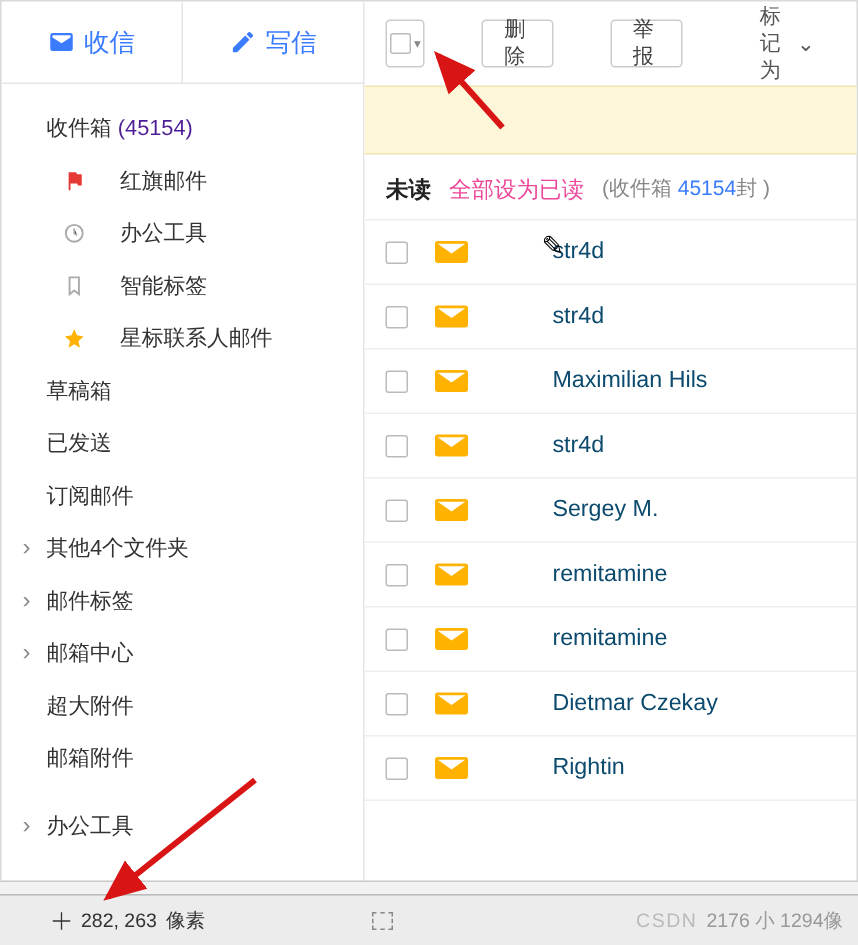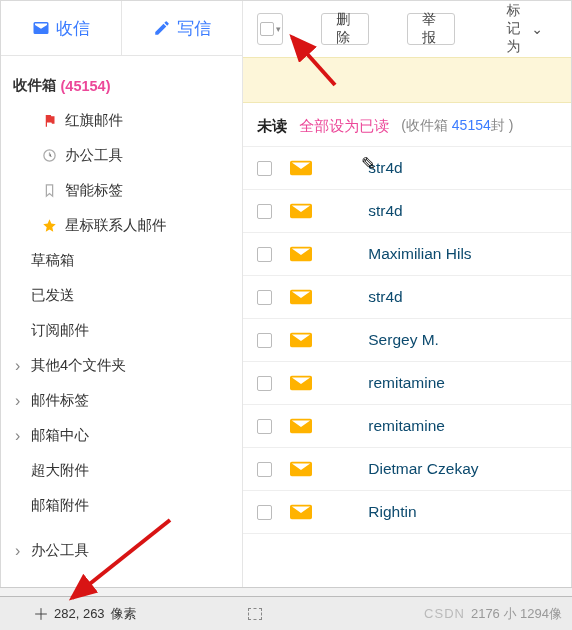--- a/index.html
+++ b/index.html
@@ -8,26 +8,26 @@
 
 
 .sidebar { width: 255px; border-right: 1px solid #e5e5e5; display: flex; flex-direction: column; }
 .sb-top { display: flex; border-bottom: 1px solid #e5e5e5; height: 55px; }
 .sb-top-btn { flex: 1; display: flex; align-items: center; justify-content: center; gap: 6px; color: #3b7cff; font-size: 17px; cursor: pointer; font-weight: 500; }
 .sb-top-btn:first-child { border-right: 1px solid #e5e5e5; }
 .sb-top-btn svg { width: 18px; height: 18px; fill: #3b7cff; }
 
 .sb-list { flex: 1; overflow: hidden; padding-top: 12px; }
 .sb-item { display: flex; align-items: center; padding: 8px 14px 8px 30px; font-size: 14.5px; color: #333; cursor: pointer; position: relative; }
-.sb-item.bold { font-weight: 700; padding-left: 12px; }
-.sb-item.sub { padding-left: 40px; gap: 8px; }
+.sb-item.bold { font-weight: 400; padding-left: 30px; }
+.sb-item.sub { padding-left: 40px; gap: 23px; }
 .sb-item.exp::before { content: "›"; position: absolute; left: 14px; color: #888; font-size: 16px; }
 .sb-item .ic { width: 16px; height: 16px; display: inline-flex; align-items: center; justify-content: center; }
 .sb-item .ic svg { width: 15px; height: 15px; }
-.sb-count { color: #ec4899; }
+.sb-count { color: #4c1d95; }
 
 
 .main { flex: 1; display: flex; flex-direction: column; }
 .toolbar { display: flex; gap: 10px; padding: 12px 14px; align-items: center; }
 .tb-check { width: 40px; height: 32px; border: 1px solid #ccc; border-radius: 3px; display: flex; align-items: center; justify-content: center; gap: 2px; cursor: pointer; background: #fff; }
 .tb-check .cbox { width: 14px; height: 14px; border: 1.5px solid #bbb; border-radius: 2px; }
 .tb-check .caret { font-size: 9px; color: #888; }
 .tb-btn { height: 32px; padding: 0 14px; border: 1px solid #ccc; border-radius: 3px; background: #fff; font-size: 14px; color: #444; cursor: pointer; display: flex; align-items: center; gap: 4px; margin-left: 28px; }
 .tb-btn.last { border: none; color: #555; }
 

